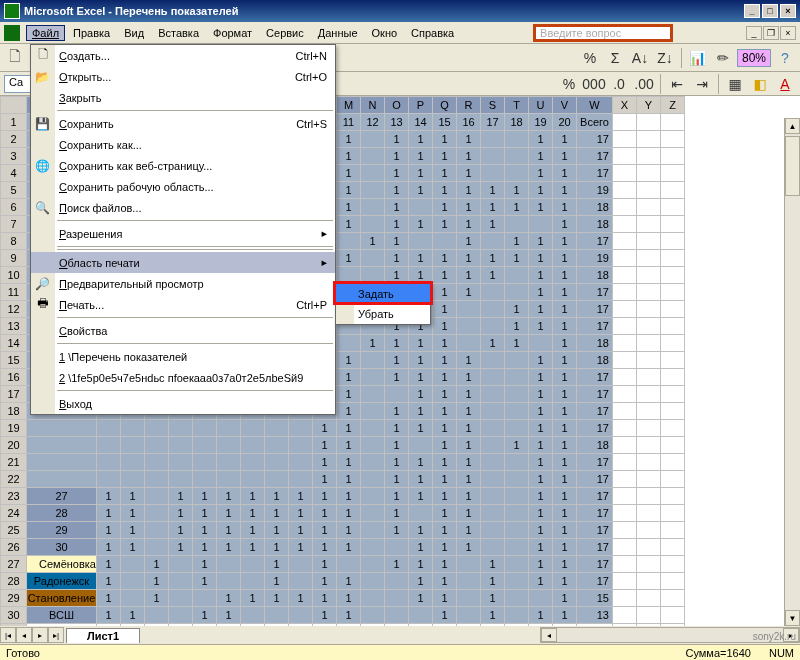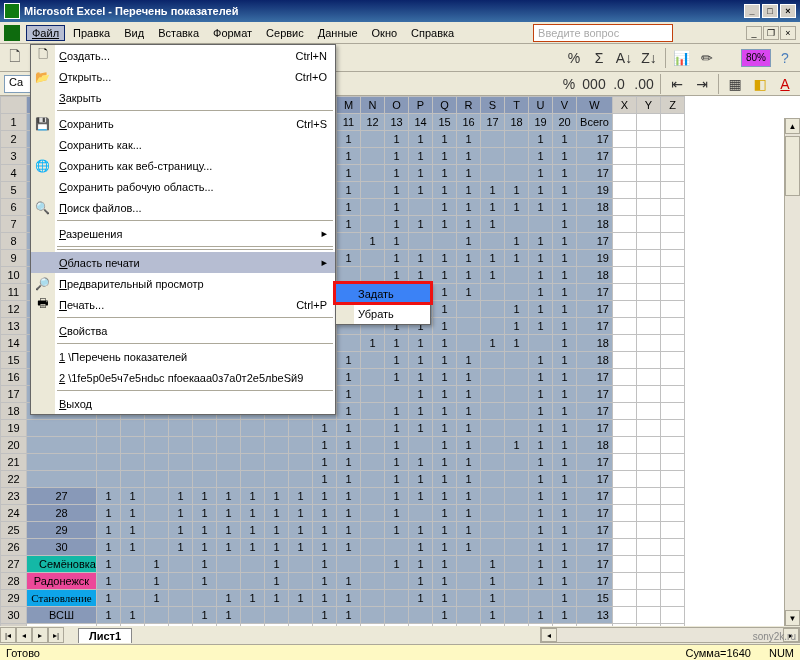--- a/index.html
+++ b/index.html
@@ -10,22 +10,22 @@
   .winbtn { width: 16px; height: 14px; background: #d4d0c8; border: 1px solid #fff; margin-left: 2px; color: #000; display: flex; align-items: center; justify-content: center; font-size: 9px; font-family: Arial; }
   .menubar { background: #ece9d8; height: 22px; display: flex; align-items: center; padding: 0 4px; gap: 2px; border-bottom: 1px solid #aca899; }
   .menubar .docicon { width: 16px; height: 16px; background: #0e6b0e; margin-right: 4px; }
   .menubar .m { padding: 2px 6px; cursor: default; }
   .menubar .m.open { background: #b6bdd2; color: #000; border: 1px solid #0a246a; padding: 1px 5px; }
   .menubar .mdi { display: flex; margin-left: auto; gap: 1px; }
   .mdibtn { width: 16px; height: 14px; background: #ece9d8; border: 1px solid #aca899; font-size: 9px; display: flex; align-items: center; justify-content: center; }
   .toolbar { background: #ece9d8; height: 28px; border-bottom: 1px solid #aca899; display: flex; align-items: center; padding: 0 4px; gap: 3px; overflow: hidden; }
   .tb-btn { width: 22px; height: 22px; display: flex; align-items: center; justify-content: center; font-size: 14px; color: #333; }
   .tb-sep { width: 1px; height: 20px; background: #aca899; margin: 0 2px; }
-  .zoom { font-size: 10px; padding: 0 4px; border: 1px solid #7f9db9; background: #d946ef; height: 18px; display: inline-flex; align-items: center; margin-left: 20px; }
-  .questionbox { margin-left: auto; width: 140px; height: 18px; border: 1px solid #c2410c; background: #fff; color: #aaa; padding: 0 4px; display: flex; align-items: center; }
+  .zoom { font-size: 12px; padding: 0 4px; border: 1px solid #7f9db9; background: #f0abfc; height: 18px; display: inline-flex; align-items: center; }
+  .questionbox { margin-left: auto; width: 140px; height: 18px; border: 3px solid #c2410c; background: #fff; color: #aaa; padding: 0 4px; display: flex; align-items: center; }
   .namebox { width: 58px; height: 18px; border: 1px solid #7f9db9; background: #fff; padding: 0 4px; }
   .sheet { position: relative; }
   .grid { border-collapse: collapse; table-layout: fixed; }
   .grid th, .grid td { border: 1px solid #c0c0c0; height: 17px; text-align: center; font-size: 11px; }
   .grid th { background: #d4d0c8; font-weight: normal; }
   .grid .rowh { width: 26px; background: #d4d0c8; text-align: center; }
   .grid td.sel { background: #9fb0c5; }
   .grid td.seltxt { background: #9fb0c5; color: #000; text-align: center; }
   .grid td.blank { background: #fff; }
   .grid th.colh { width: 24px; }
@@ -40,21 +40,21 @@
   .filemenu .mi .arrow { margin-left: auto; }
   .filemenu .msep { height: 1px; background: #aca899; margin: 2px 2px 2px 26px; }
   .filemenu .miicon { position: absolute; left: 4px; width: 16px; height: 16px; display: flex; align-items: center; justify-content: center; font-size: 12px; }
   .submenu { position: absolute; left: 335px; top: 283px; width: 96px; background: #fff; border: 1px solid #666; box-shadow: 2px 2px 4px rgba(0,0,0,0.3); z-index: 11; }
   .submenu .iconstrip { position: absolute; left: 0; top: 0; bottom: 0; width: 18px; background: #ece9d8; }
   .submenu .smi { position: relative; height: 20px; display: flex; align-items: center; padding-left: 22px; }
   .submenu .smi.hover { background: #3b82f6; }
   .redbox { position: absolute; left: 333px; top: 281px; width: 100px; height: 24px; border: 3px solid #e11; z-index: 12; pointer-events: none; }
   .tabs { position: absolute; bottom: 16px; left: 0; right: 0; height: 18px; background: #ece9d8; display: flex; align-items: center; font-size: 11px; }
   .tabs .navbtn { width: 16px; height: 16px; border: 1px solid #aca899; display: flex; align-items: center; justify-content: center; font-size: 8px; }
-  .tabs .tab { background: #fff; border: 1px solid #888; border-bottom: none; padding: 1px 10px; margin-left: 14px; font-weight: bold; }
+  .tabs .tab { background: #fff; border: 1px solid #888; border-bottom: none; padding: 1px 20px; margin-left: 2px; font-weight: bold; }
   .tabs .hscroll { flex: 1; display: flex; justify-content: flex-end; }
   .tabs .hscroll .track { width: 260px; height: 16px; background: #e8e4d8; border: 1px solid #aca899; display: flex; }
   .tabs .hscroll .btn { width: 16px; height: 14px; background: #ece9d8; border: 1px solid #aca899; font-size: 8px; display:flex;align-items:center;justify-content:center; }
   .status { position: absolute; bottom: 0; left: 0; right: 0; height: 16px; background: #fef9c3; border-top: 1px solid #aca899; display: flex; align-items: center; padding: 0 6px; font-size: 11px; }
   .status .sp { margin-left: auto; display: flex; gap: 18px; padding-left: 15px; }
   .watermark { position: absolute; right: 4px; bottom: 18px; font-size: 10px; color: #888; z-index: 50; }
   .vscroll { position: absolute; right: 0; top: 118px; bottom: 34px; width: 16px; background: #e8e4d8; border-left: 1px solid #aca899; }
   .vscroll .btn { height: 16px; background: #ece9d8; border: 1px solid #aca899; font-size:8px; display:flex;align-items:center;justify-content:center; }
   .vscroll .thumb { height: 60px; background: #ece9d8; border: 1px solid #aca899; margin-top: 2px; }
   u.accel { text-decoration: underline; }
@@ -881,21 +881,21 @@
           <td class="seltxt"></td>
           <td class="seltxt">1</td>
           <td class="seltxt">1</td>
           <td class="totals">17</td>
           <td class="blank"></td>
           <td class="blank"></td>
           <td class="blank"></td>
         </tr>
         <tr>
           <td class="rowh">27</td>
-          <td class="seltxt" style="background: #14b8a6; padding-left: 12px;">Семёновка</td>
+          <td class="seltxt" style="background: #fef9c3; padding-left: 12px;">Семёновка</td>
           <td class="seltxt">1</td>
           <td class="seltxt"></td>
           <td class="seltxt">1</td>
           <td class="seltxt"></td>
           <td class="seltxt">1</td>
           <td class="seltxt"></td>
           <td class="seltxt"></td>
           <td class="seltxt">1</td>
           <td class="seltxt"></td>
           <td class="seltxt">1</td>
@@ -909,21 +909,21 @@
           <td class="seltxt"></td>
           <td class="seltxt">1</td>
           <td class="seltxt">1</td>
           <td class="totals">17</td>
           <td class="blank"></td>
           <td class="blank"></td>
           <td class="blank"></td>
         </tr>
         <tr>
           <td class="rowh">28</td>
-          <td class="seltxt" style="background: #ec4899;">Радонежск</td>
+          <td class="seltxt" style="background: #0369a1;">Радонежск</td>
           <td class="seltxt">1</td>
           <td class="seltxt"></td>
           <td class="seltxt">1</td>
           <td class="seltxt"></td>
           <td class="seltxt">1</td>
           <td class="seltxt"></td>
           <td class="seltxt"></td>
           <td class="seltxt">1</td>
           <td class="seltxt"></td>
           <td class="seltxt">1</td>
@@ -937,21 +937,21 @@
           <td class="seltxt"></td>
           <td class="seltxt">1</td>
           <td class="seltxt">1</td>
           <td class="totals">17</td>
           <td class="blank"></td>
           <td class="blank"></td>
           <td class="blank"></td>
         </tr>
         <tr>
           <td class="rowh">29</td>
-          <td class="seltxt" style="background: #0ea5e9; font-family: Liberation Serif, serif;">Становление</td>
+          <td class="seltxt" style="background: #a16207;">Становление</td>
           <td class="seltxt">1</td>
           <td class="seltxt"></td>
           <td class="seltxt">1</td>
           <td class="seltxt"></td>
           <td class="seltxt"></td>
           <td class="seltxt">1</td>
           <td class="seltxt">1</td>
           <td class="seltxt">1</td>
           <td class="seltxt">1</td>
           <td class="seltxt">1</td>

